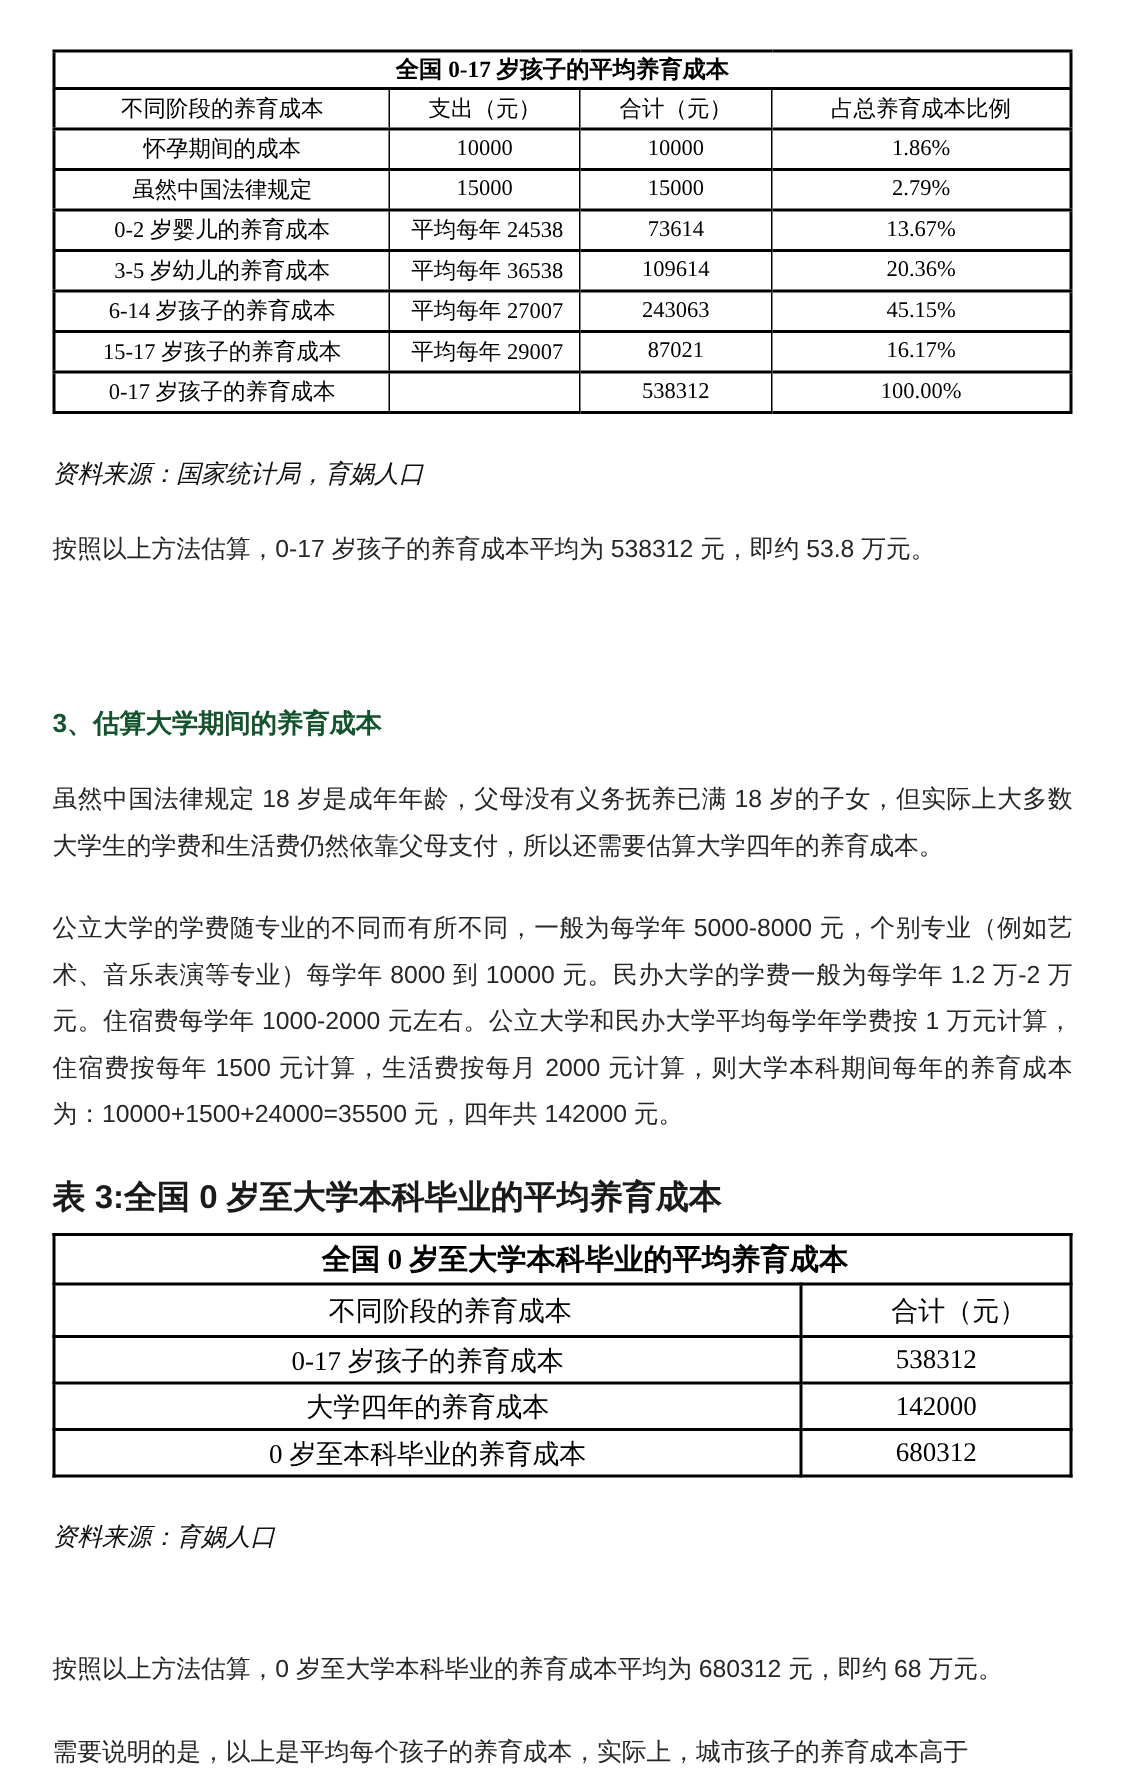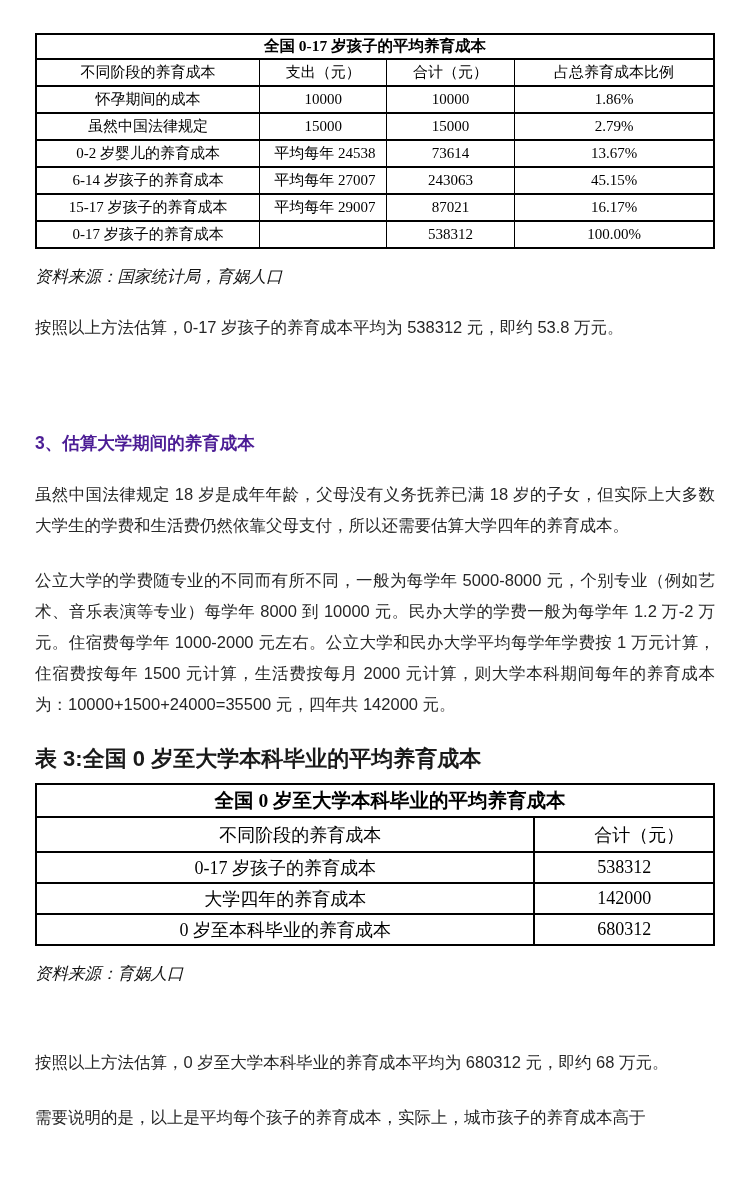--- a/index.html
+++ b/index.html
@@ -53,37 +53,37 @@
     overflow: hidden;
     white-space: nowrap;
   }
   .t2 .t-title { font-weight: bold; height: 31px; font-size: 19.5px; }
   .t2 th { height: 33px; padding-left: 32px; }
   .t2 col.c1 { width: 73.5%; }
   .t2 col.c2 { width: 26.5%; }
 
   
   .source {
-    margin: 17px 0 0 0;
+    margin: 29px 0 0 0;
     font-family: "Liberation Serif", serif;
     font-style: italic;
     font-size: 16.5px;
     color: #111;
   }
   p.body {
     margin: 24px 0 0 0;
     font-size: 16.5px;
     line-height: 31px;
     text-align: justify;
   }
   h3.section {
     margin: 88px 0 0 0;
     font-size: 17.5px;
     font-weight: bold;
-    color: #4c1d95;
+    color: #14532d;
   }
   p.caption {
     margin: 24px 0 9px 0;
     font-size: 22px;
     font-weight: bold;
     color: #1a1a1a;
   }
   p.after-gap { margin-top: 62px; }
   p.tight { }
 </style>
@@ -123,20 +123,26 @@
         <td>15000</td>
         <td>2.79%</td>
       </tr>
       <tr>
         <td>0-2 岁婴儿的养育成本</td>
         <td>平均每年 24538</td>
         <td>73614</td>
         <td>13.67%</td>
       </tr>
       <tr>
+        <td>3-5 岁幼儿的养育成本</td>
+        <td>平均每年 36538</td>
+        <td>109614</td>
+        <td>20.36%</td>
+      </tr>
+      <tr>
         <td>6-14 岁孩子的养育成本</td>
         <td>平均每年 27007</td>
         <td>243063</td>
         <td>45.15%</td>
       </tr>
       <tr>
         <td>15-17 岁孩子的养育成本</td>
         <td>平均每年 29007</td>
         <td>87021</td>
         <td>16.17%</td>

